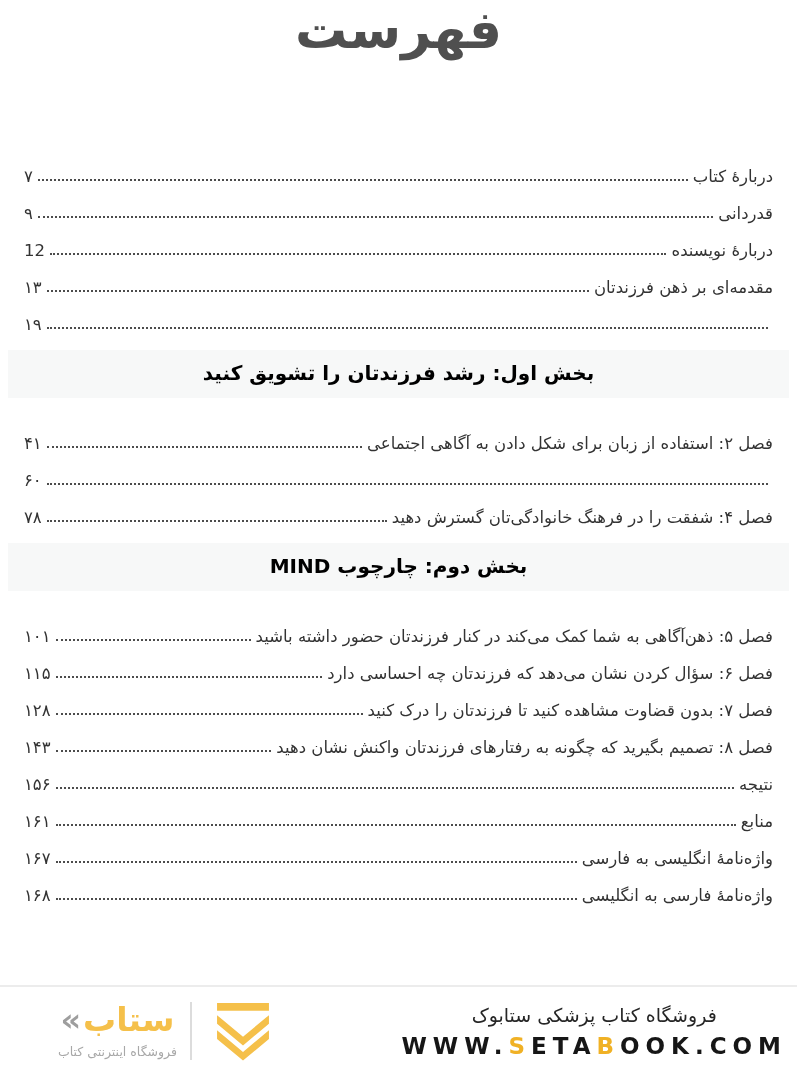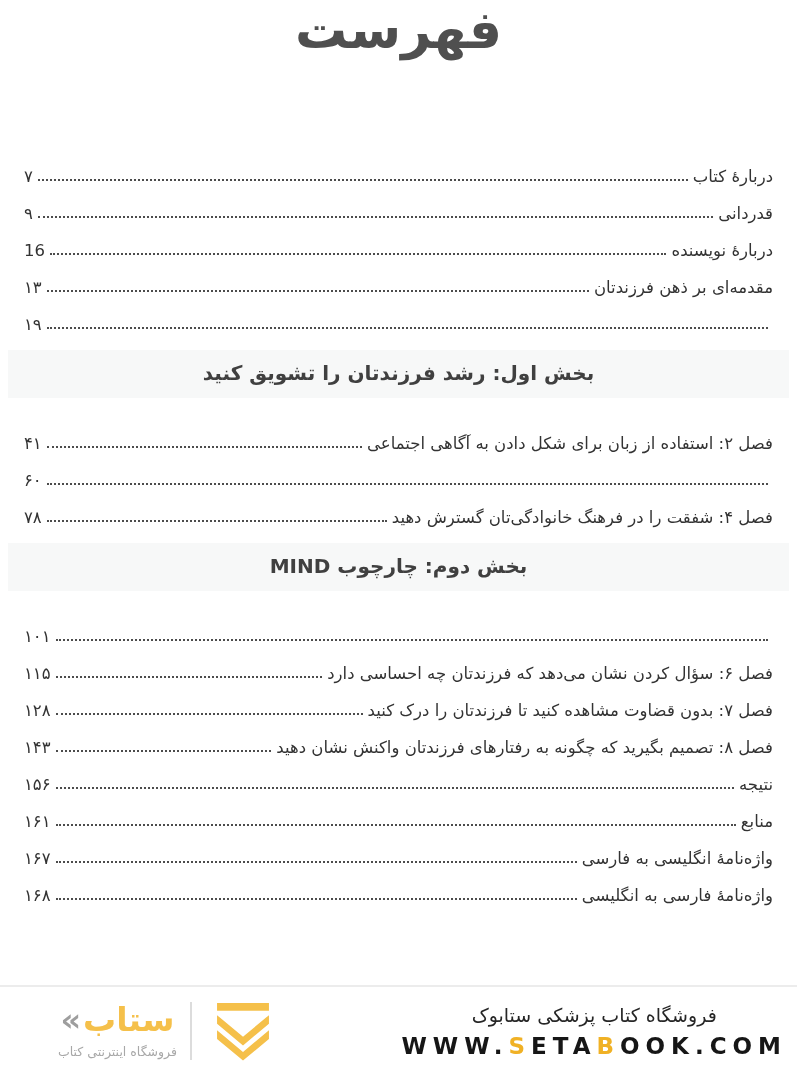--- a/index.html
+++ b/index.html
@@ -37,21 +37,21 @@
     min-width: 12px;
   }
   .toc-page { white-space: nowrap; padding-bottom: 1px; }
   .section-band {
     background: #f7f8f8;
     margin: 15px -16px 19px -16px;
     padding: 11px 10px 13px 10px;
     text-align: center;
     font-size: 20px;
     font-weight: bold;
-    color: #404040;
+    color: #000000;
   }
   .footer {
     position: absolute;
     left: 0; right: 0; bottom: 0;
     height: 94px;
     border-top: 2px solid #ececec;
     background: #ffffff;
     display: flex;
     justify-content: space-between;
     align-items: center;
@@ -115,21 +115,21 @@
     <span class="toc-page">۷</span>
   </div>
   <div class="toc-row">
     <span class="toc-label">قدردانی</span>
     <span class="toc-dots"></span>
     <span class="toc-page">۹</span>
   </div>
   <div class="toc-row">
     <span class="toc-label">دربارۀ نویسنده</span>
     <span class="toc-dots"></span>
-    <span class="toc-page">16</span>
+    <span class="toc-page">12</span>
   </div>
   <div class="toc-row">
     <span class="toc-label">مقدمه‌ای بر ذهن فرزندتان</span>
     <span class="toc-dots"></span>
     <span class="toc-page">۱۳</span>
   </div>
   <div class="toc-row">
     <span class="toc-dots"></span>
     <span class="toc-page">۱۹</span>
   </div>
@@ -147,20 +147,21 @@
   </div>
   <div class="toc-row">
     <span class="toc-label">فصل ۴: شفقت را در فرهنگ خانوادگی‌تان گسترش دهید</span>
     <span class="toc-dots"></span>
     <span class="toc-page">۷۸</span>
   </div>
 
   <div class="section-band">بخش دوم: چارچوب MIND</div>
 
   <div class="toc-row">
+    <span class="toc-label">فصل ۵: ذهن‌آگاهی به شما کمک می‌کند در کنار فرزندتان حضور داشته باشید</span>
     <span class="toc-dots"></span>
     <span class="toc-page">۱۰۱</span>
   </div>
   <div class="toc-row">
     <span class="toc-label">فصل ۶: سؤال کردن نشان می‌دهد که فرزندتان چه احساسی دارد</span>
     <span class="toc-dots"></span>
     <span class="toc-page">۱۱۵</span>
   </div>
   <div class="toc-row">
     <span class="toc-label">فصل ۷: بدون قضاوت مشاهده کنید تا فرزندتان را درک کنید</span>

